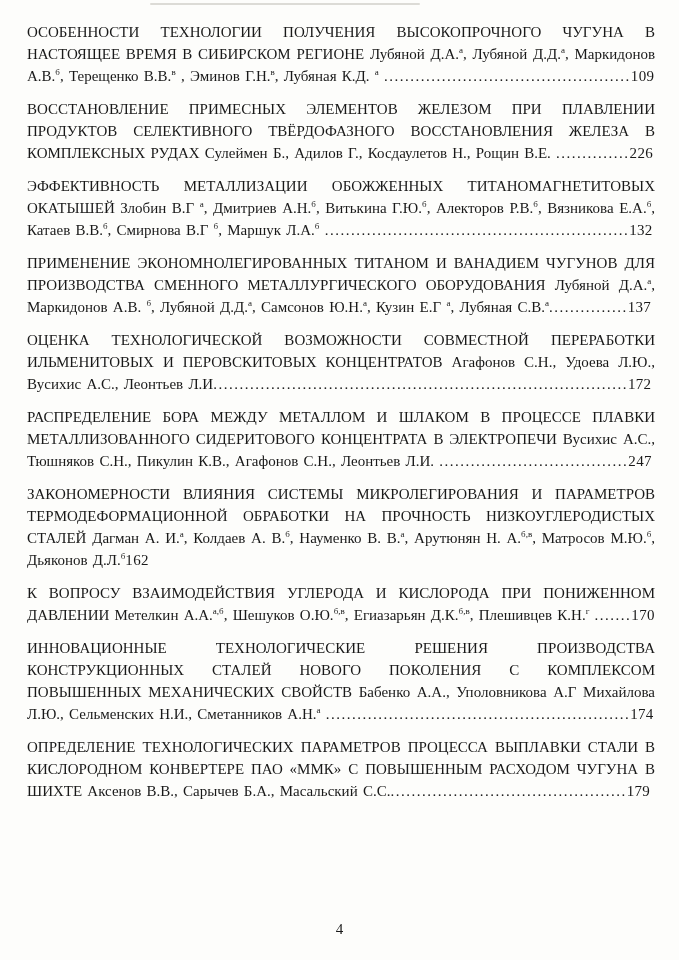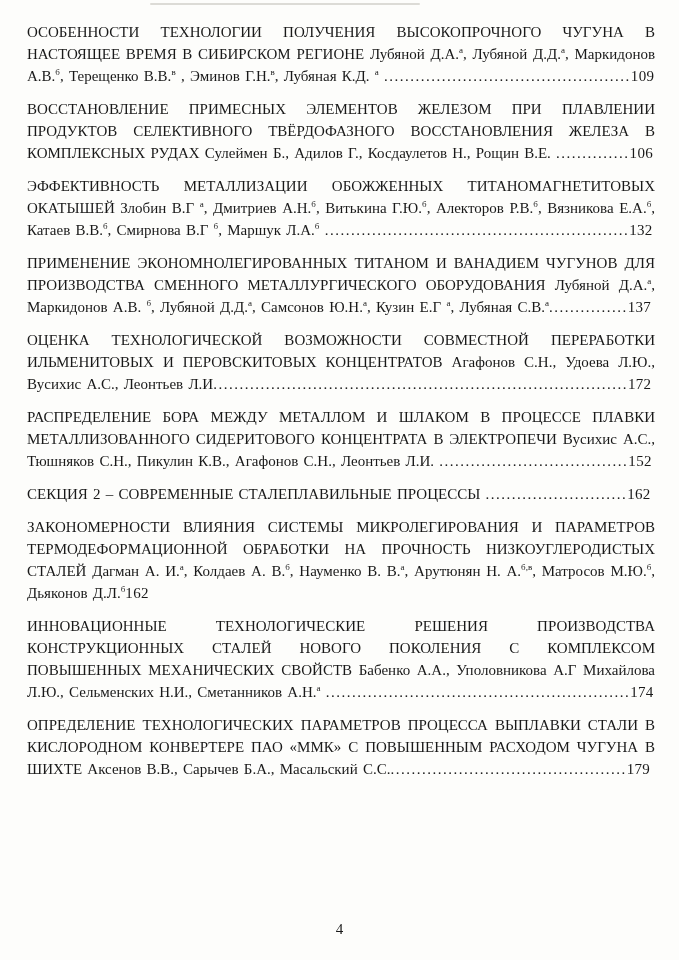--- a/index.html
+++ b/index.html
@@ -57,34 +57,34 @@
 </head>
 <body>
 
 <div class="sheet">
   <div class="scan-artifact"></div>
 
   <main class="toc">
     <p class="entry"><span class="etext">ОСОБЕННОСТИ ТЕХНОЛОГИИ ПОЛУЧЕНИЯ ВЫСОКОПРОЧНОГО ЧУГУНА В НАСТОЯЩЕЕ ВРЕМЯ В СИБИРСКОМ РЕГИОНЕ Лубяной Д.А.<sup>а</sup>, Лубяной Д.Д.<sup>а</sup>, Маркидонов А.В.<sup>б</sup>, Терещенко В.В.<sup>в</sup> , Эминов Г.Н.<sup>в</sup>, Лубяная К.Д. <sup>а</sup> </span><span class="leaderunit"><span class="dots">...............................................</span><span class="pnum">109</span></span></p>
 
 
-    <p class="entry"><span class="etext">ВОССТАНОВЛЕНИЕ ПРИМЕСНЫХ ЭЛЕМЕНТОВ ЖЕЛЕЗОМ ПРИ ПЛАВЛЕНИИ ПРОДУКТОВ СЕЛЕКТИВНОГО ТВЁРДОФАЗНОГО ВОССТАНОВЛЕНИЯ ЖЕЛЕЗА В КОМПЛЕКСНЫХ РУДАХ Сулеймен Б., Адилов Г., Косдаулетов Н., Рощин В.Е. </span><span class="leaderunit"><span class="dots">..............</span><span class="pnum">106</span></span></p>
+    <p class="entry"><span class="etext">ВОССТАНОВЛЕНИЕ ПРИМЕСНЫХ ЭЛЕМЕНТОВ ЖЕЛЕЗОМ ПРИ ПЛАВЛЕНИИ ПРОДУКТОВ СЕЛЕКТИВНОГО ТВЁРДОФАЗНОГО ВОССТАНОВЛЕНИЯ ЖЕЛЕЗА В КОМПЛЕКСНЫХ РУДАХ Сулеймен Б., Адилов Г., Косдаулетов Н., Рощин В.Е. </span><span class="leaderunit"><span class="dots">..............</span><span class="pnum">226</span></span></p>
 
     <p class="entry"><span class="etext">ЭФФЕКТИВНОСТЬ МЕТАЛЛИЗАЦИИ ОБОЖЖЕННЫХ ТИТАНОМАГНЕТИТОВЫХ ОКАТЫШЕЙ Злобин В.Г <sup>а</sup>, Дмитриев А.Н.<sup>б</sup>, Витькина Г.Ю.<sup>б</sup>, Алекторов Р.В.<sup>б</sup>, Вязникова Е.А.<sup>б</sup>, Катаев В.В.<sup>б</sup>, Смирнова В.Г <sup>б</sup>, Маршук Л.А.<sup>б</sup> </span><span class="leaderunit"><span class="dots">..........................................................</span><span class="pnum">132</span></span></p>
 
     <p class="entry"><span class="etext">ПРИМЕНЕНИЕ ЭКОНОМНОЛЕГИРОВАННЫХ ТИТАНОМ И ВАНАДИЕМ ЧУГУНОВ ДЛЯ ПРОИЗВОДСТВА СМЕННОГО МЕТАЛЛУРГИЧЕСКОГО ОБОРУДОВАНИЯ Лубяной Д.А.<sup>а</sup>, Маркидонов А.В. <sup>б</sup>, Лубяной Д.Д.<sup>а</sup>, Самсонов Ю.Н.<sup>а</sup>, Кузин Е.Г <sup>а</sup>, Лубяная С.В.<sup>а</sup></span><span class="leaderunit"><span class="dots">...............</span><span class="pnum">137</span></span></p>
 
     <p class="entry"><span class="etext">ОЦЕНКА ТЕХНОЛОГИЧЕСКОЙ ВОЗМОЖНОСТИ СОВМЕСТНОЙ ПЕРЕРАБОТКИ ИЛЬМЕНИТОВЫХ И ПЕРОВСКИТОВЫХ КОНЦЕНТРАТОВ Агафонов С.Н., Удоева Л.Ю., Вусихис А.С., Леонтьев Л.И</span><span class="leaderunit"><span class="dots">...............................................................................</span><span class="pnum">172</span></span></p>
 
-    <p class="entry"><span class="etext">РАСПРЕДЕЛЕНИЕ БОРА МЕЖДУ МЕТАЛЛОМ И ШЛАКОМ В ПРОЦЕССЕ ПЛАВКИ МЕТАЛЛИЗОВАННОГО СИДЕРИТОВОГО КОНЦЕНТРАТА В ЭЛЕКТРОПЕЧИ Вусихис А.С., Тюшняков С.Н., Пикулин К.В., Агафонов С.Н., Леонтьев Л.И. </span><span class="leaderunit"><span class="dots">....................................</span><span class="pnum">152</span></span></p>
+    <p class="entry"><span class="etext">РАСПРЕДЕЛЕНИЕ БОРА МЕЖДУ МЕТАЛЛОМ И ШЛАКОМ В ПРОЦЕССЕ ПЛАВКИ МЕТАЛЛИЗОВАННОГО СИДЕРИТОВОГО КОНЦЕНТРАТА В ЭЛЕКТРОПЕЧИ Вусихис А.С., Тюшняков С.Н., Пикулин К.В., Агафонов С.Н., Леонтьев Л.И. </span><span class="leaderunit"><span class="dots">....................................</span><span class="pnum">247</span></span></p>
 
-    <p class="entry"><span class="etext">СЕКЦИЯ 2 – СОВРЕМЕННЫЕ СТАЛЕПЛАВИЛЬНЫЕ ПРОЦЕССЫ </span><span class="leaderunit"><span class="dots">...........................</span><span class="pnum">162</span></span></p>
 
     <p class="entry"><span class="etext">ЗАКОНОМЕРНОСТИ ВЛИЯНИЯ СИСТЕМЫ МИКРОЛЕГИРОВАНИЯ И ПАРАМЕТРОВ ТЕРМОДЕФОРМАЦИОННОЙ ОБРАБОТКИ НА ПРОЧНОСТЬ НИЗКОУГЛЕРОДИСТЫХ СТАЛЕЙ Дагман А. И.<sup>а</sup>, Колдаев А. В.<sup>б</sup>, Науменко В. В.<sup>а</sup>, Арутюнян Н. А.<sup>б,в</sup>, Матросов М.Ю.<sup>б</sup>, Дьяконов Д.Л.<sup>б</sup></span><span class="leaderunit"><span class="dots noleader"></span><span class="pnum">162</span></span></p>
 
+    <p class="entry"><span class="etext">К ВОПРОСУ ВЗАИМОДЕЙСТВИЯ УГЛЕРОДА И КИСЛОРОДА ПРИ ПОНИЖЕННОМ ДАВЛЕНИИ Метелкин А.А.<sup>а,б</sup>, Шешуков О.Ю.<sup>б,в</sup>, Егиазарьян Д.К.<sup>б,в</sup>, Плешивцев К.Н.<sup>г</sup> </span><span class="leaderunit"><span class="dots">.......</span><span class="pnum">170</span></span></p>
 
     <p class="entry"><span class="etext">ИННОВАЦИОННЫЕ ТЕХНОЛОГИЧЕСКИЕ РЕШЕНИЯ ПРОИЗВОДСТВА КОНСТРУКЦИОННЫХ СТАЛЕЙ НОВОГО ПОКОЛЕНИЯ С КОМПЛЕКСОМ ПОВЫШЕННЫХ МЕХАНИЧЕСКИХ СВОЙСТВ Бабенко А.А., Уполовникова А.Г  Михайлова Л.Ю., Сельменских Н.И., Сметанников А.Н.<sup>а</sup> </span><span class="leaderunit"><span class="dots">..........................................................</span><span class="pnum">174</span></span></p>
 
     <p class="entry"><span class="etext">ОПРЕДЕЛЕНИЕ ТЕХНОЛОГИЧЕСКИХ ПАРАМЕТРОВ ПРОЦЕССА ВЫПЛАВКИ СТАЛИ В КИСЛОРОДНОМ КОНВЕРТЕРЕ ПАО «ММК» С ПОВЫШЕННЫМ РАСХОДОМ ЧУГУНА В ШИХТЕ Аксенов В.В., Сарычев Б.А., Масальский С.С.</span><span class="leaderunit"><span class="dots">.............................................</span><span class="pnum">179</span></span></p>
   </main>
 
   <footer class="pagefoot">
     <span>4</span>
   </footer>
 </div>

